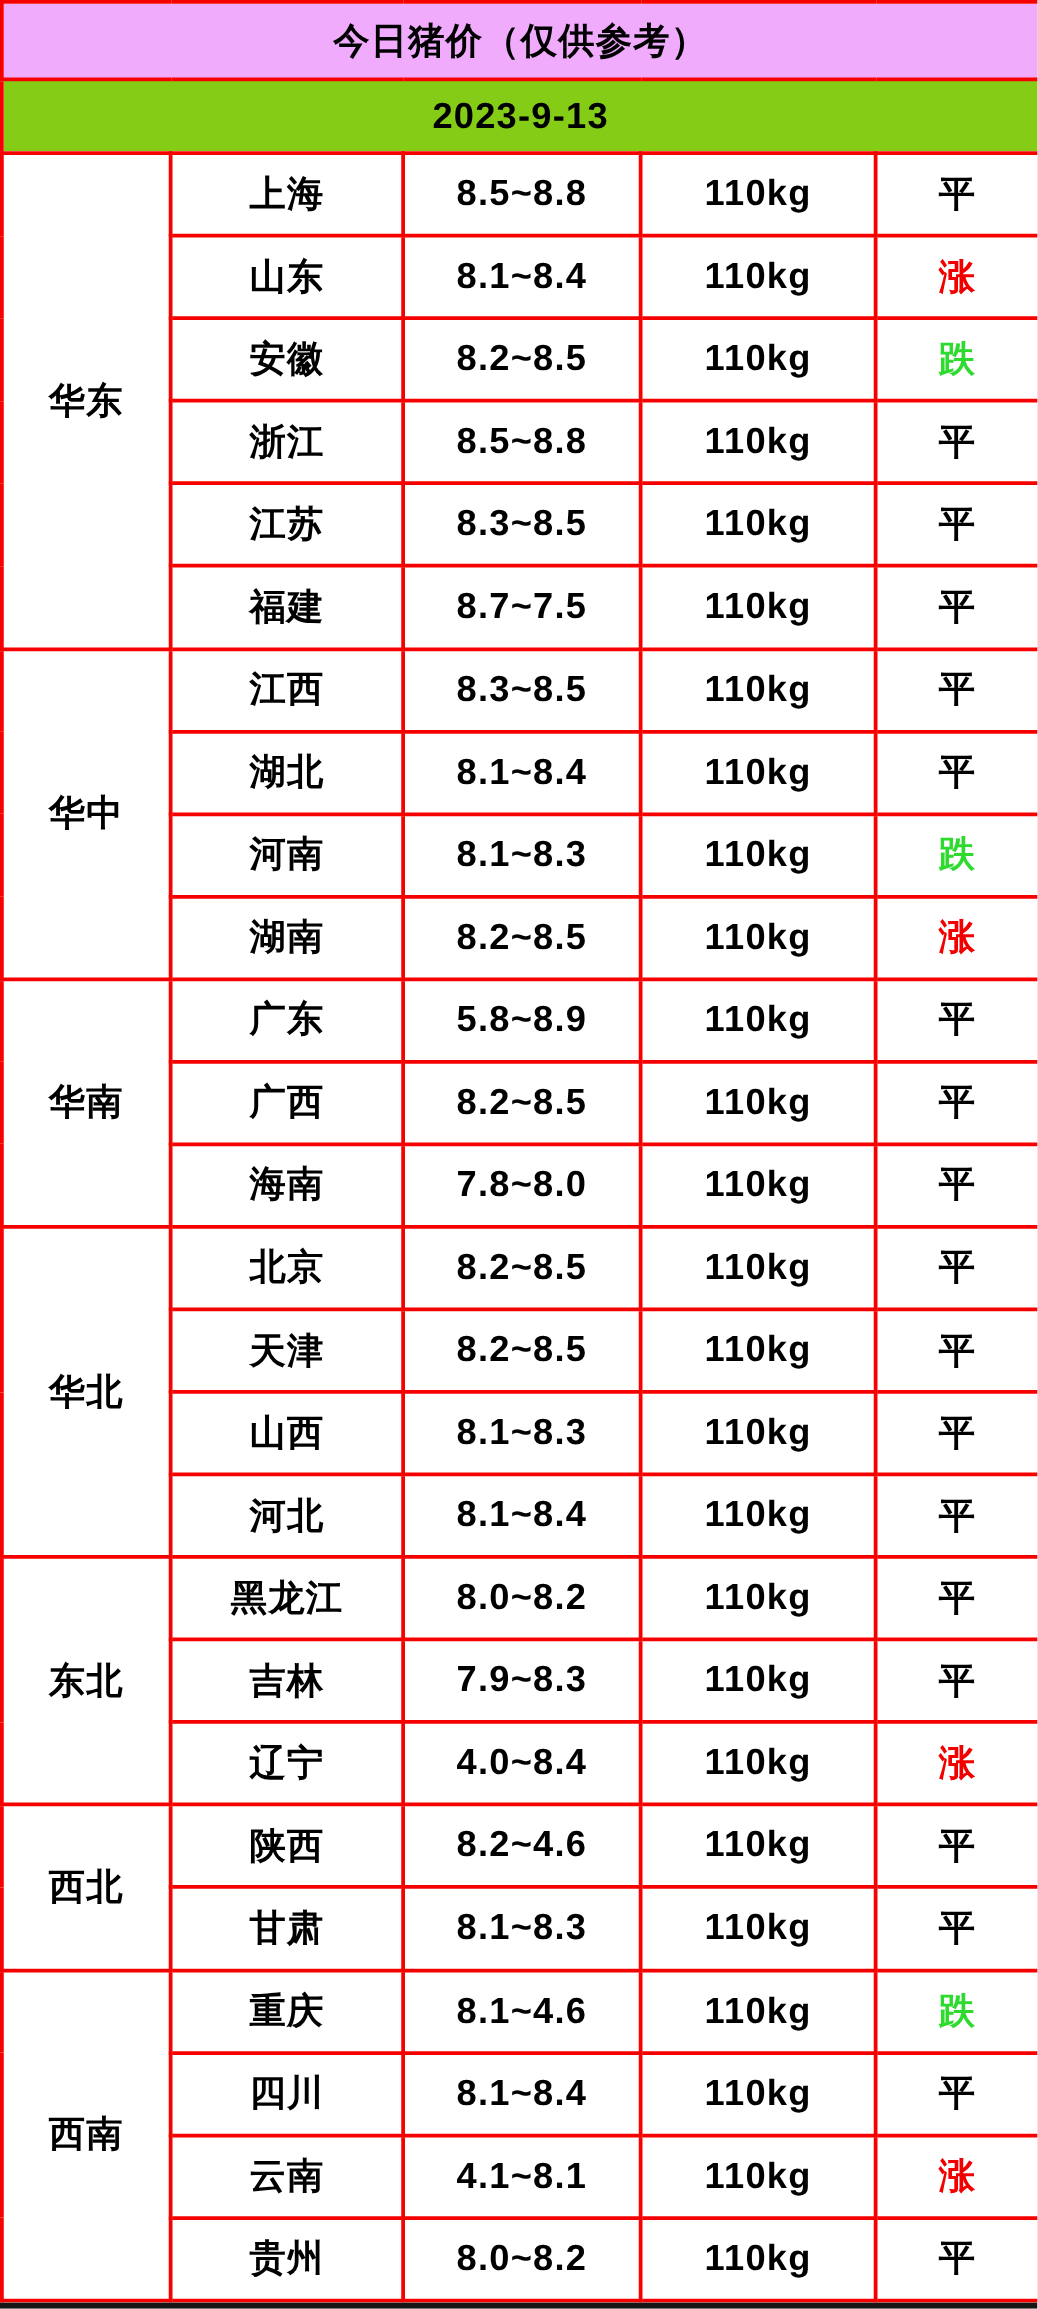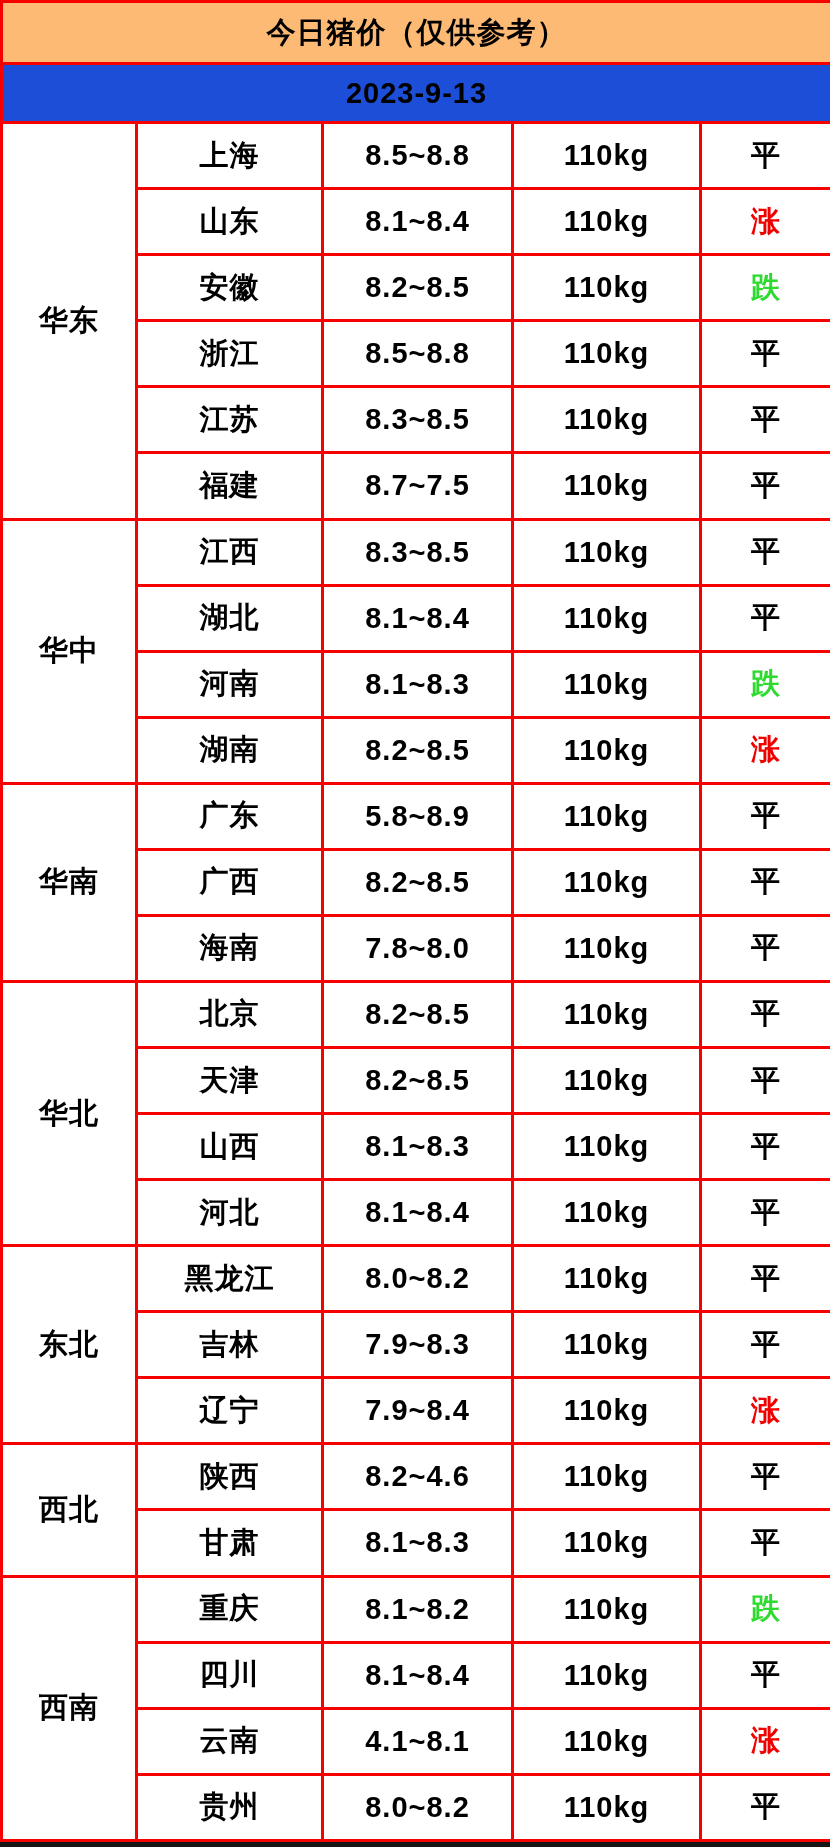--- a/index.html
+++ b/index.html
@@ -9,22 +9,22 @@
     border-bottom:5px solid #161616;background:#ffffff;
   }
   table.price-table{
     width:830px;height:1842px;border-collapse:collapse;table-layout:fixed;
   }
   table.price-table td{
     border:3px solid #f70000;text-align:center;vertical-align:middle;
     font-size:29px;color:#000;padding:0;letter-spacing:1px;
     white-space:nowrap;overflow:hidden;
   }
-  td.title-cell{background:#fdba74;font-size:31px;height:59px;letter-spacing:2px;}
-  td.date-cell{background:#1d4ed8;font-size:31px;height:56px;letter-spacing:1px;}
+  td.title-cell{background:#f0abfc;font-size:31px;height:59px;letter-spacing:2px;}
+  td.date-cell{background:#84cc16;font-size:31px;height:56px;letter-spacing:1px;}
   tr.data-row{height:66px;}
   td.region-cell{font-size:30px;letter-spacing:2px;}
   td.trend-cell{font-size:30px;}
   td.price-cell{letter-spacing:0;}
 </style>
 </head>
 <body>
 
 <div class="page">
   <table class="price-table">
@@ -157,41 +157,41 @@
           <td class="trend-cell" style="color: rgb(0, 0, 0);">平</td>
         </tr>
         <tr class="data-row">
           <td class="province-cell">吉林</td>
           <td class="price-cell">7.9~8.3</td>
           <td class="weight-cell">110kg</td>
           <td class="trend-cell" style="color: rgb(0, 0, 0);">平</td>
         </tr>
         <tr class="data-row">
           <td class="province-cell">辽宁</td>
-          <td class="price-cell">7.9~8.4</td>
+          <td class="price-cell">4.0~8.4</td>
           <td class="weight-cell">110kg</td>
           <td class="trend-cell" style="color: rgb(242, 0, 0);">涨</td>
         </tr>
         <tr class="data-row">
           <td rowspan="2" class="region-cell">西北</td>
           <td class="province-cell">陕西</td>
           <td class="price-cell">8.2~4.6</td>
           <td class="weight-cell">110kg</td>
           <td class="trend-cell" style="color: rgb(0, 0, 0);">平</td>
         </tr>
         <tr class="data-row">
           <td class="province-cell">甘肃</td>
           <td class="price-cell">8.1~8.3</td>
           <td class="weight-cell">110kg</td>
           <td class="trend-cell" style="color: rgb(0, 0, 0);">平</td>
         </tr>
         <tr class="data-row">
           <td rowspan="4" class="region-cell">西南</td>
           <td class="province-cell">重庆</td>
-          <td class="price-cell">8.1~8.2</td>
+          <td class="price-cell">8.1~4.6</td>
           <td class="weight-cell">110kg</td>
           <td class="trend-cell" style="color: rgb(46, 218, 46);">跌</td>
         </tr>
         <tr class="data-row">
           <td class="province-cell">四川</td>
           <td class="price-cell">8.1~8.4</td>
           <td class="weight-cell">110kg</td>
           <td class="trend-cell" style="color: rgb(0, 0, 0);">平</td>
         </tr>
         <tr class="data-row">

